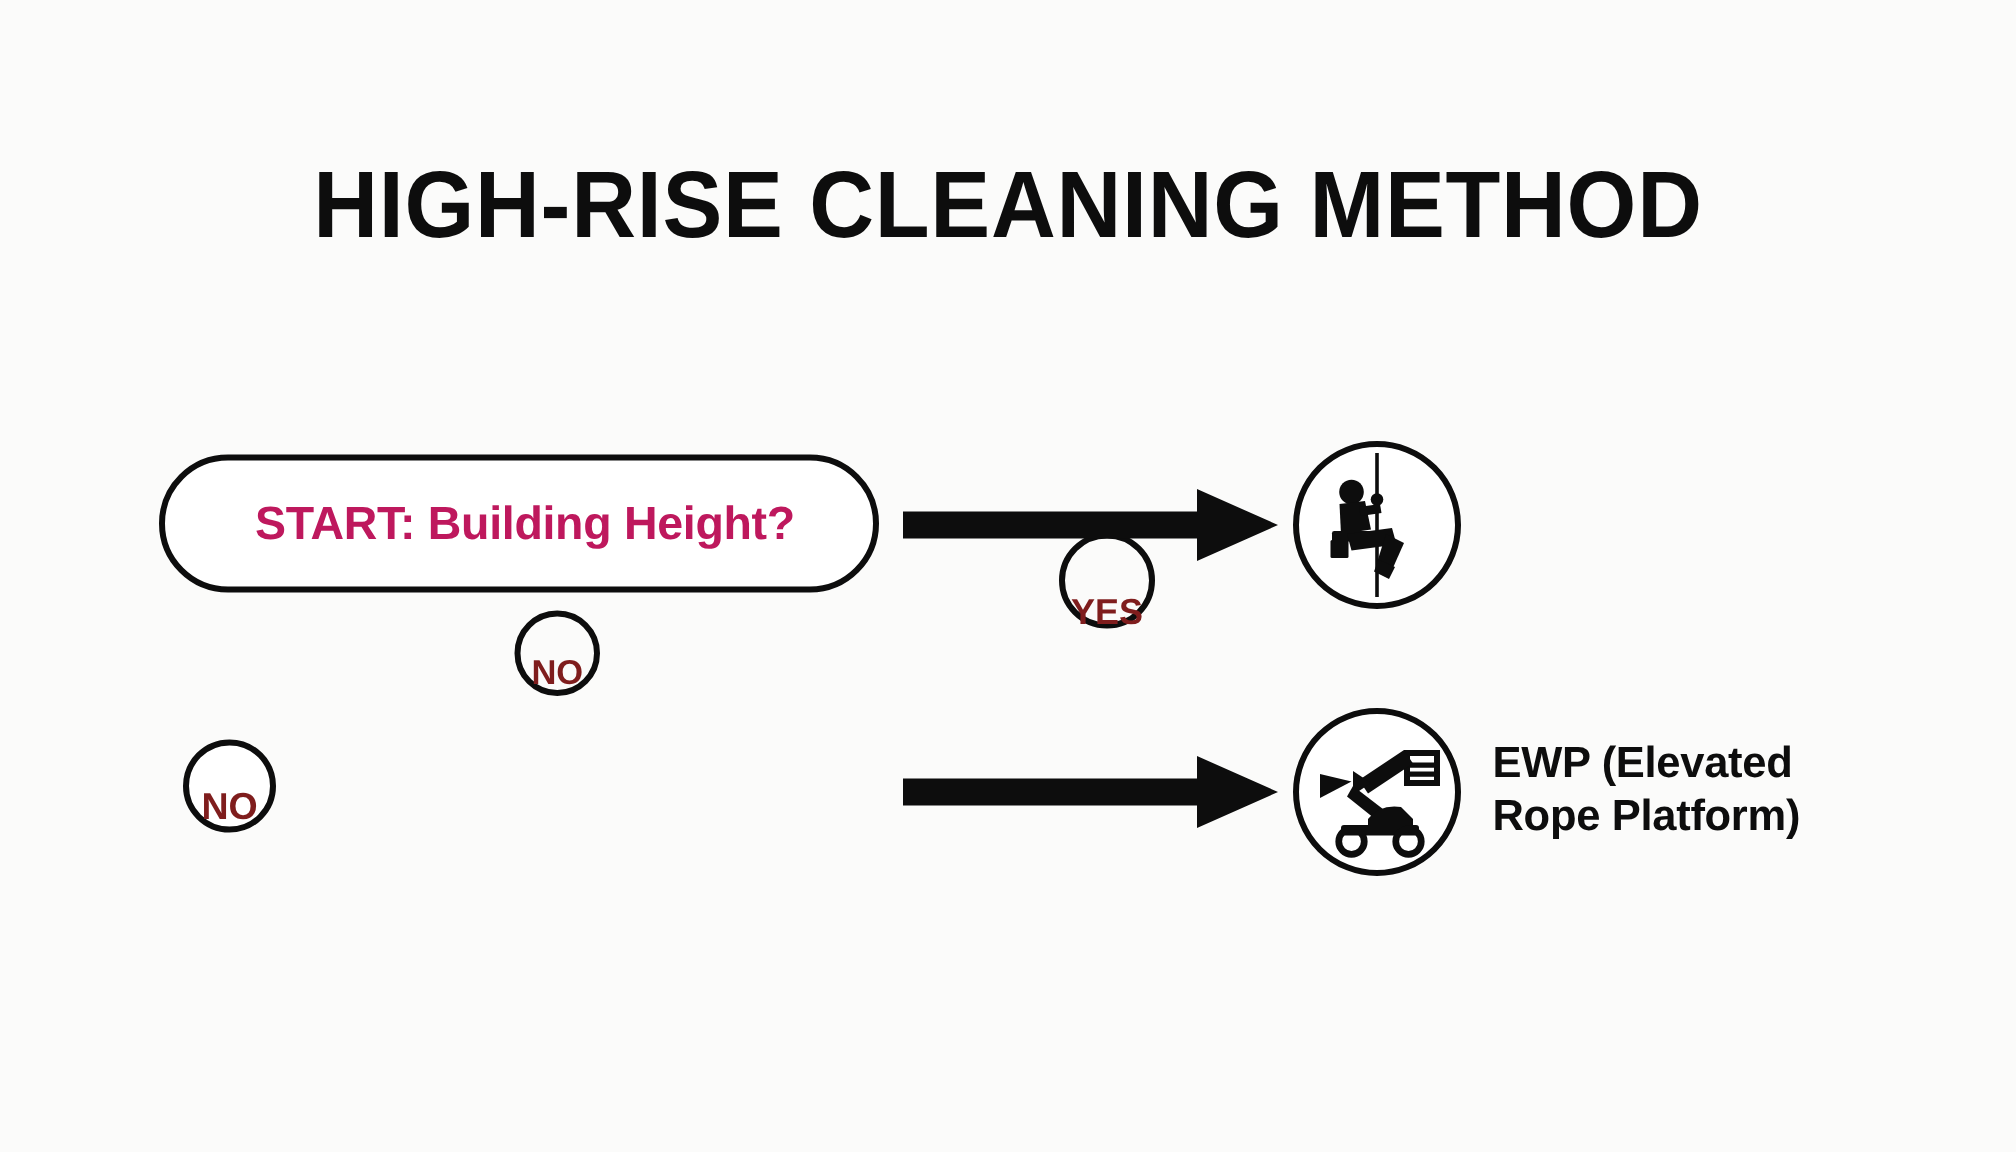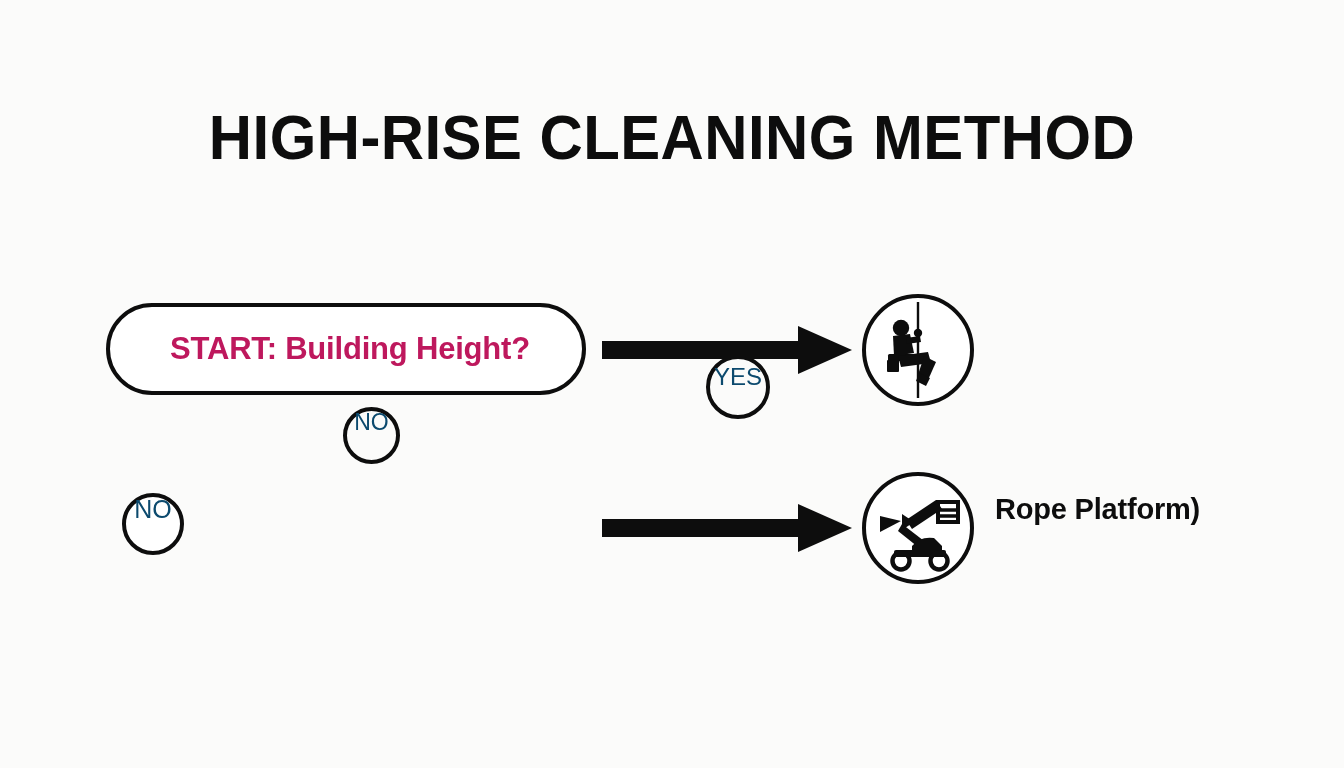--- a/index.html
+++ b/index.html
@@ -78,25 +78,25 @@
   }
 
   
   .badge {
     position: absolute;
     box-sizing: border-box;
     border: 4px solid #0d0d0d;
     border-radius: 50%;
     background: transparent;
     display: flex;
-    align-items: flex-start;
+    align-items: flex-end;
     justify-content: center;
     font-family: "Liberation Sans", sans-serif;
-    font-weight: normal;
-    color: #0c4a6e;
+    font-weight: bold;
+    color: #7f1d1d;
     line-height: 1;
   }
   #badge-no-1 {
     left: 343px;
     top: 407px;
     width: 57px;
     height: 57px;
     font-size: 23px;
     z-index: 5;
     background: #fbfbfa;
@@ -263,16 +263,17 @@
       <path d="M44 68 Q52 58 66 60 L74 68 L74 76 L44 76 Z" fill="#0d0d0d"></path>
 
       <rect x="26" y="72" width="52" height="7" rx="2" fill="#0d0d0d"></rect>
 
       <circle cx="33" cy="83" r="8.5" fill="none" stroke="#0d0d0d" stroke-width="4.5"></circle>
       <circle cx="71" cy="83" r="8.5" fill="none" stroke="#0d0d0d" stroke-width="4.5"></circle>
     </svg>
   </div>
 
   <div class="outcome-label" id="label-ewp">
+    <span class="outcome-line">EWP (Elevated</span>
     <span class="outcome-line">Rope Platform)</span>
   </div>
 
 </div>
 
 </body></html>

